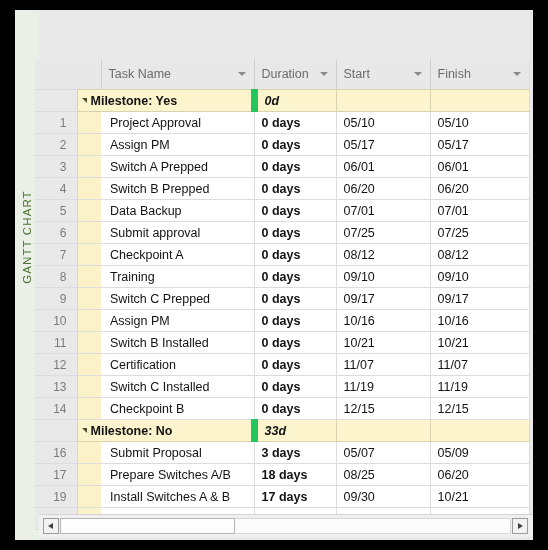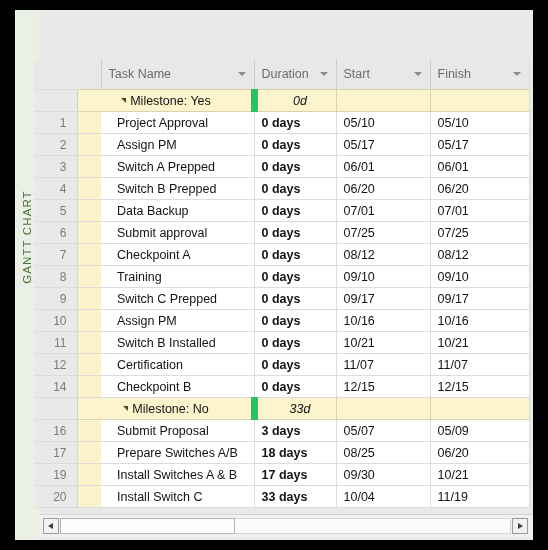--- a/index.html
+++ b/index.html
@@ -111,28 +111,27 @@
     border-right: 4.5px solid transparent;
     border-top: 4.5px solid #8a8a8a;
   }
 
   
   tr.group td {
     height: 21px;
     background: #fcf4cd;
     border-bottom: 1px solid #d8d3ae;
     border-top: 1px solid #d8d3ae;
-    font-weight: normal;
+    font-weight: bold;
     font-size: 12.5px;
     color: #131313;
     padding: 0 0 0 7px;
     vertical-align: middle;
     white-space: nowrap;
     overflow: hidden;
-    text-align: center;
   }
   tr.group td.gnum {
     background: #e9e9e9;
     border-top: 1px solid #dcdcdc;
     border-bottom: 1px solid #dcdcdc;
   }
   tr.group td.gtask {
     border-left: 1px solid #d8d3ae;
     padding-left: 2px;
   }
@@ -171,21 +170,21 @@
     padding-right: 10px;
     font-size: 12px;
   }
   tr.data td.ind {
     background: #fcf2c9;
     padding: 0;
     border-left: 1px solid #ded7b0;
     border-right: none;
   }
   tr.data td.task {
-    padding-left: 16px;
+    padding-left: 9px;
   }
   tr.data td.dur   { border-left: 1px solid #dcdcdc; font-weight: bold; }
   tr.data td.start { border-left: 1px solid #dcdcdc; }
   tr.data td.fin   { border-left: 1px solid #dcdcdc; }
 
   
   table.gantt tr td:last-child,
   table.gantt tr th:last-child { border-right: 1px solid #dcdcdc; }
 
   
@@ -387,20 +386,28 @@
             </tr>
             <tr class="data">
               <td class="num">12</td>
               <td class="ind"></td>
               <td class="task">Certification</td>
               <td class="dur">0 days</td>
               <td class="start">11/07</td>
               <td class="fin">11/07</td>
             </tr>
             <tr class="data">
+              <td class="num">13</td>
+              <td class="ind"></td>
+              <td class="task">Switch C Installed</td>
+              <td class="dur">0 days</td>
+              <td class="start">11/19</td>
+              <td class="fin">11/19</td>
+            </tr>
+            <tr class="data">
               <td class="num">14</td>
               <td class="ind"></td>
               <td class="task">Checkpoint B</td>
               <td class="dur">0 days</td>
               <td class="start">12/15</td>
               <td class="fin">12/15</td>
             </tr>
             <tr class="group">
               <td class="gnum"></td>
               <td class="gtask" colspan="2"><span class="tri"></span><span>Milestone: No</span></td>

